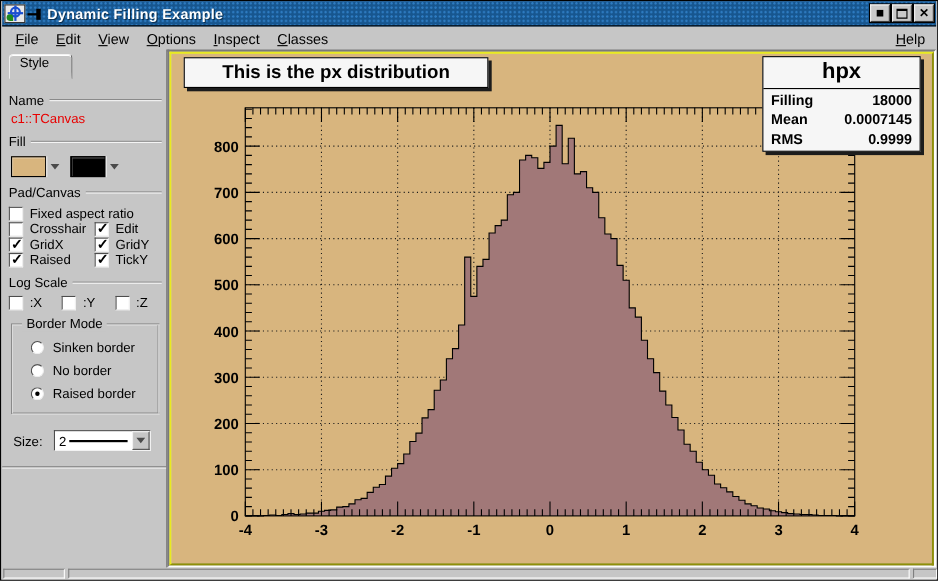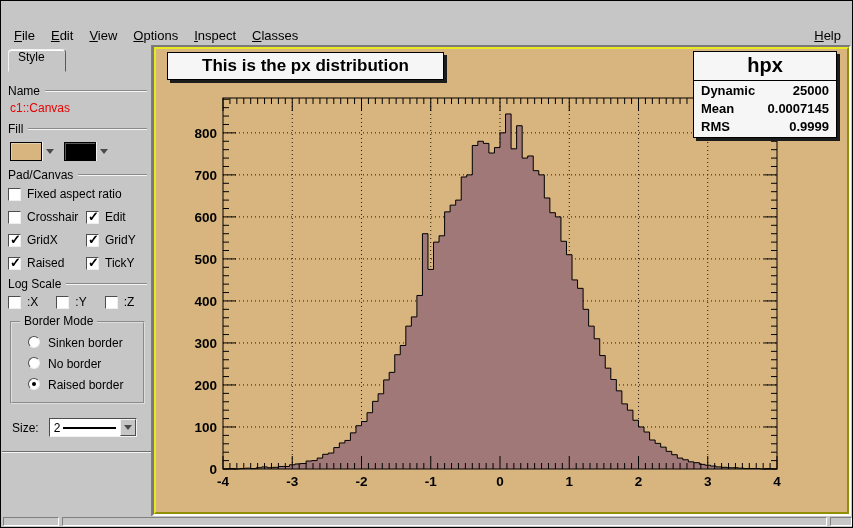--- a/index.html
+++ b/index.html
@@ -60,30 +60,30 @@
   }
   .side-body{position:absolute;left:0;top:28px;right:0;bottom:0;padding:4px 4px 0 6px;}
   .hdr{display:flex;align-items:center;gap:5px;margin:7px 0 3px 0;white-space:nowrap;}
   .etch{flex:1;height:2px;border-top:1px solid #8a8a8a;border-bottom:1px solid #f4f4f4;}
   .red-name{color:#e80000;margin:3px 0 2px 2px;}
   .fill-row{display:flex;align-items:center;margin:5px 0 2px 2px;height:20px;}
   .swatch{width:32px;height:19px;border:1px solid #000;box-shadow:inset 1px 1px 0 rgba(255,255,255,.35);}
   .drop-mini{width:14px;height:19px;display:flex;align-items:center;justify-content:center;
     border-left:1px solid #f2f2f2;margin-right:8px;}
   .arr{width:0;height:0;border-left:4px solid transparent;border-right:4px solid transparent;border-top:5px solid #4a4a4a;}
-  .cb-grid{display:grid;grid-template-columns:78px 1fr;row-gap:9px;margin-top:5px;}
+  .cb-grid{display:grid;grid-template-columns:78px 1fr;row-gap:0;margin-top:5px;}
   .cb-row{display:flex;align-items:center;gap:6px;white-space:nowrap;}
   .cb-row.span2{grid-column:1 / span 2;}
   .cb{width:13px;height:13px;background:#fff;flex:0 0 auto;position:relative;
     border:1px solid;border-color:#4d4d4d #eee #eee #4d4d4d;}
   .cb.on::after{content:"\2713";position:absolute;left:1px;top:-3px;font-size:13px;font-weight:bold;color:#000;}
   .log-row{display:flex;gap:18px;margin-top:4px;}
   .bm-box{position:relative;border:2px groove #dedede;margin:12px 2px 0 2px;padding:9px 4px 8px 8px;}
   .bm-legend{position:absolute;top:-9px;left:8px;background:#c6c6c6;padding:0 4px;}
-  .radio-row{display:flex;align-items:flex-start;gap:8px;margin:4px 0 7px 8px;white-space:nowrap;}
+  .radio-row{display:flex;align-items:center;gap:8px;margin:4px 0 7px 8px;white-space:nowrap;}
   .radio{width:12px;height:12px;border-radius:50%;background:#fff;flex:0 0 auto;position:relative;
     border:1px solid;border-color:#4d4d4d #eee #eee #4d4d4d;}
   .radio.on::after{content:"";position:absolute;left:3px;top:3px;width:4px;height:4px;border-radius:50%;background:#000;}
   .size-row{display:flex;align-items:center;gap:10px;margin:14px 0 0 4px;}
   .combo{width:88px;height:19px;background:#fff;display:flex;align-items:center;
     border:1px solid;border-color:#4d4d4d #f2f2f2 #f2f2f2 #4d4d4d;padding-left:4px;position:relative;}
   .combo .lw-line{flex:1;height:2px;background:#000;margin:0 4px 0 3px;}
   .combo-btn{width:16px;height:17px;background:#c6c6c6;display:flex;align-items:center;justify-content:center;
     border:1px solid;border-color:#f2f2f2 #4d4d4d #4d4d4d #f2f2f2;}
   .side-etch{margin:14px -4px 0 -6px;height:2px;border-top:1px solid #6e6e6e;border-bottom:1px solid #f4f4f4;}
@@ -104,20 +104,44 @@
     font-size:17px;font-weight:bold;}
   .stats-box{left:537px;top:2px;width:144px;font-size:13px;font-weight:bold;}
   .stats-title{text-align:center;border-bottom:1px solid #000;padding:2px 0 3px 0;font-size:20px;}
   .stats-row{display:flex;justify-content:space-between;padding:2px 7px 1px 7px;}
 </style>
 </head>
 <body>
 
 <div class="window">
 
+  <div class="titlebar">
+    <div class="app-icon">
+      <div class="ring"></div>
+        <div class="plusv"></div>
+        <div class="plush"></div>
+        <div class="leaf"></div>
+    </div>
+    <div class="pin-icon">
+      <div class="bar"></div>
+        <div class="head"></div>
+    </div>
+    <div class="title-text">Dynamic Filling Example</div>
+    <div class="win-buttons">
+      <div class="win-btn">
+          <div class="min-glyph"></div>
+        </div>
+      <div class="win-btn">
+          <div class="max-glyph"></div>
+        </div>
+      <div class="win-btn">
+          <div class="close-glyph">✕</div>
+        </div>
+    </div>
+  </div>
 
   <div class="menubar">
     <div class="menu-item"><span class="u">F</span>ile</div>
     <div class="menu-item"><span class="u">E</span>dit</div>
     <div class="menu-item"><span class="u">V</span>iew</div>
     <div class="menu-item"><span class="u">O</span>ptions</div>
     <div class="menu-item"><span class="u">I</span>nspect</div>
     <div class="menu-item"><span class="u">C</span>lasses</div>
     <div class="menu-item menu-help"><span class="u">H</span>elp</div>
   </div>
@@ -125,21 +149,21 @@
   <div class="sidebar">
     <div class="tab">
       <span>Style</span>
     </div>
     <div class="side-body">
 
       <div class="hdr">
         <span>Name</span>
         <span class="etch"></span>
       </div>
-      <div class="red-name">c1::Canvas</div>
+      <div class="red-name">c1::TCanvas</div>
 
       <div class="hdr">
         <span>Fill</span>
         <span class="etch"></span>
       </div>
       <div class="fill-row">
         <div class="swatch" style="background: rgb(216, 181, 126);"></div>
         <div class="drop-mini">
             <div class="arr"></div>
           </div>
@@ -526,22 +550,22 @@
           <text x="61" y="172.9048697621744" text-anchor="end" font-size="13.5px" font-weight="bold" fill="#000" font-family="&quot;Liberation Sans&quot;,sans-serif">600</text>
           <text x="61" y="130.88901472253684" text-anchor="end" font-size="13.5px" font-weight="bold" fill="#000" font-family="&quot;Liberation Sans&quot;,sans-serif">700</text>
           <text x="61" y="88.8731596828992" text-anchor="end" font-size="13.5px" font-weight="bold" fill="#000" font-family="&quot;Liberation Sans&quot;,sans-serif">800</text>
         </svg>
       <div class="float-box hist-title-box">
         <span>This is the px distribution</span>
       </div>
       <div class="float-box stats-box">
         <div class="stats-title">hpx</div>
         <div class="stats-row">
-          <span>Dynamic</span>
-          <span>25000</span>
+          <span>Filling</span>
+          <span>18000</span>
         </div>
         <div class="stats-row">
           <span>Mean</span>
           <span>0.0007145</span>
         </div>
         <div class="stats-row" style="padding-bottom:3px">
           <span>RMS</span>
           <span>0.9999</span>
         </div>
       </div>

